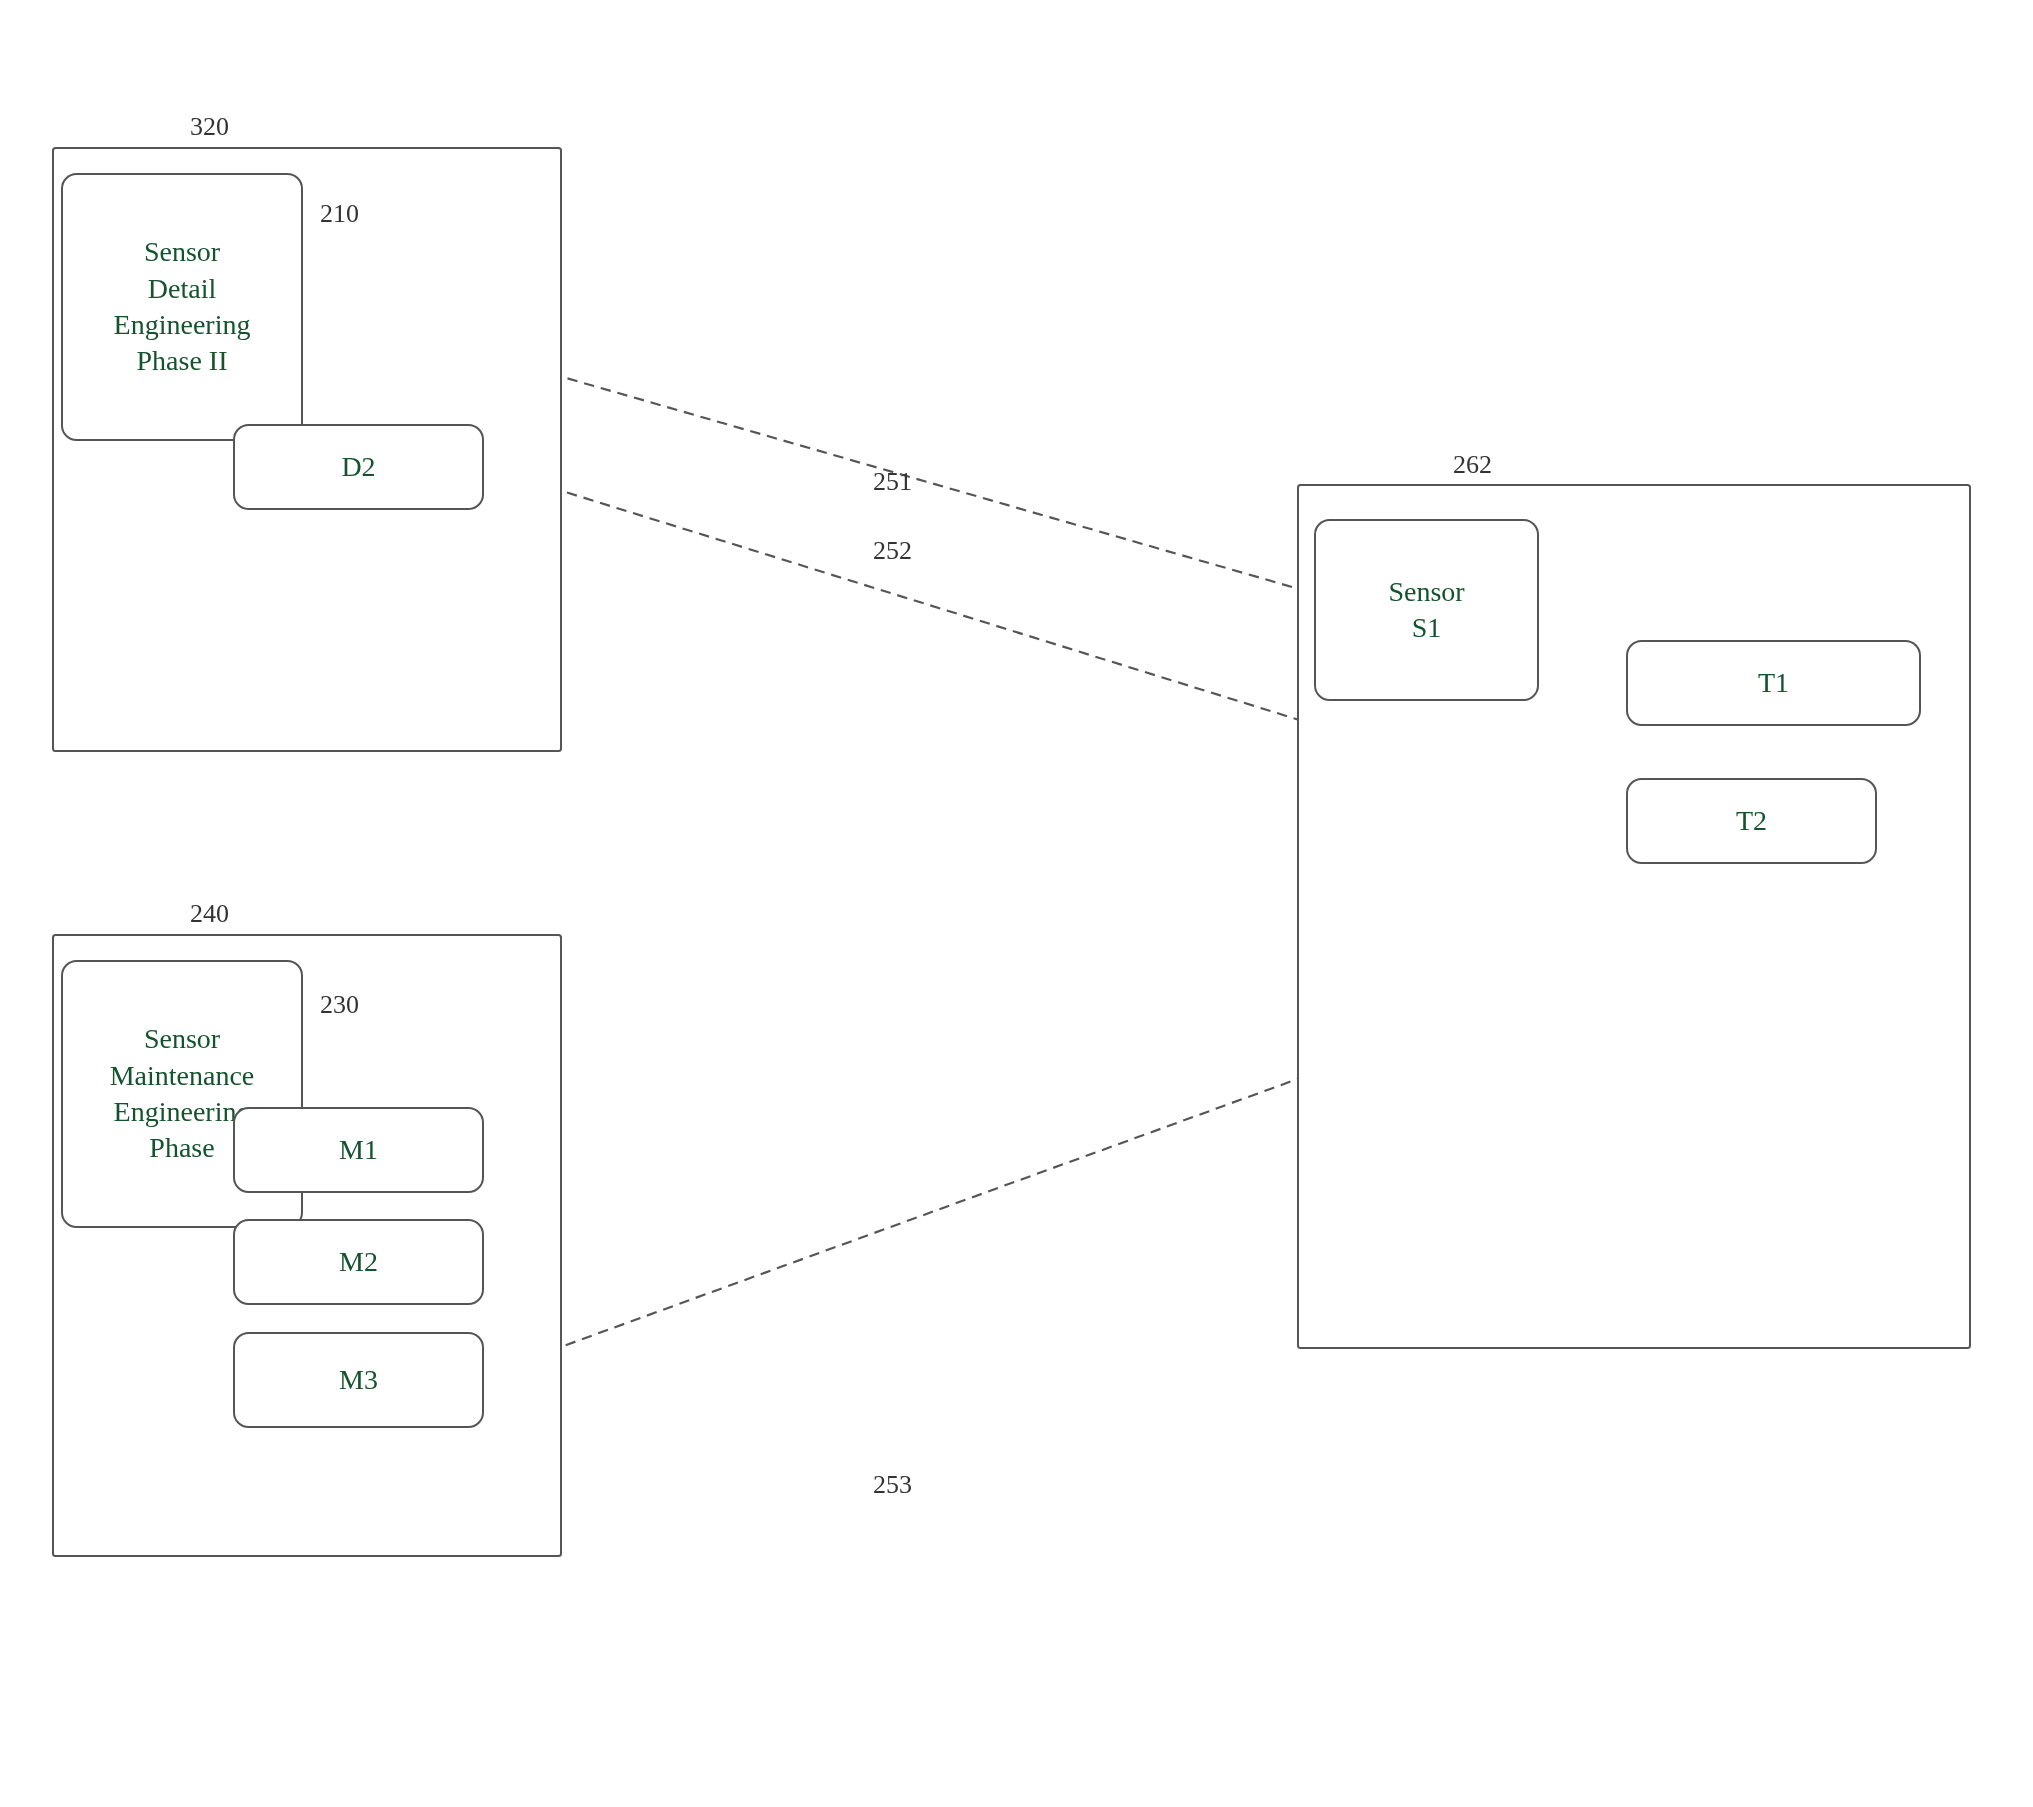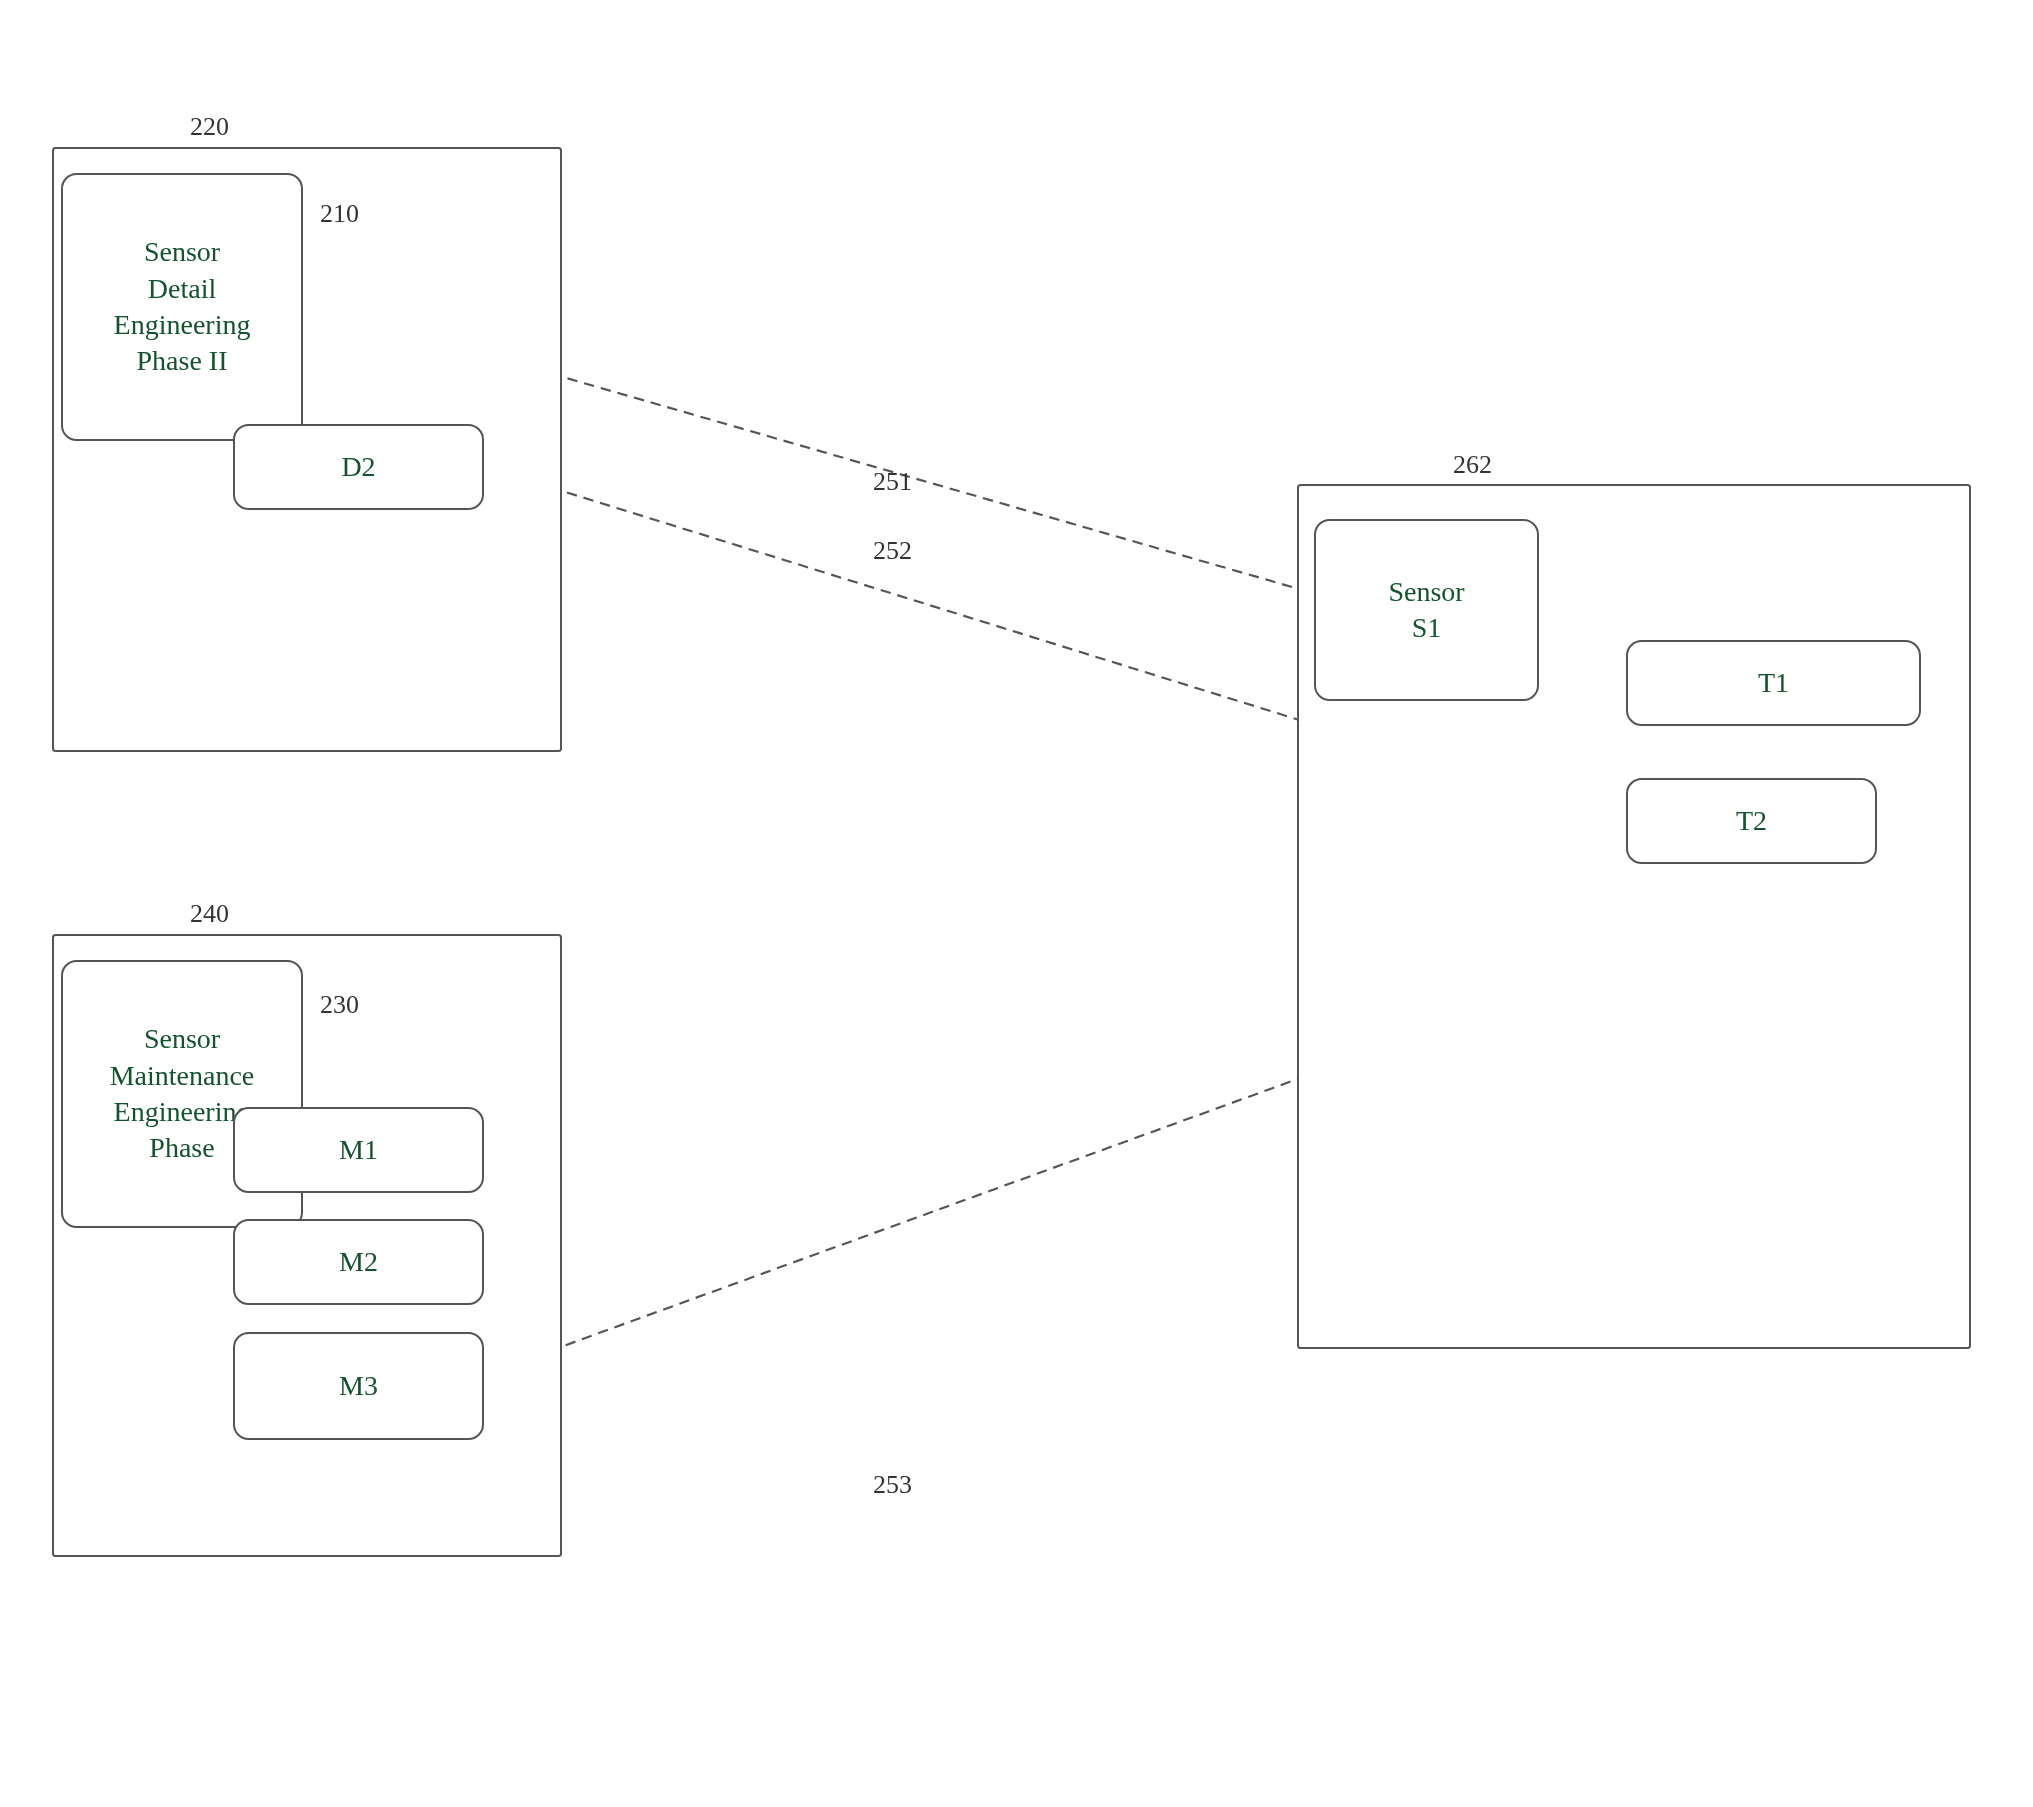--- a/index.html
+++ b/index.html
@@ -129,21 +129,21 @@
       top: 1219px;
       width: 251px;
       height: 86px;
       justify-content: center;
     }
     #boxM3 {
       position: absolute;
       left: 233px;
       top: 1332px;
       width: 251px;
-      height: 108px;
+      height: 96px;
     }
 
     
     #box262 {
       left: 1297px;
       top: 484px;
       width: 674px;
       height: 865px;
     }
 
@@ -210,21 +210,21 @@
     <line x1="560" y1="410" x2="1880" y2="790" stroke="#555" stroke-width="2.5" stroke-dasharray="12,8"></line>
 
     <line x1="560" y1="540" x2="1880" y2="950" stroke="#555" stroke-width="2.5" stroke-dasharray="12,8"></line>
 
     <line x1="560" y1="1590" x2="1880" y2="1110" stroke="#555" stroke-width="2.5" stroke-dasharray="12,8"></line>
 
   </svg>
 
   <div id="box220" class="outer-box"></div>
 
-  <div class="ref-label" style="left: 190px; top: 112px;">220</div>
+  <div class="ref-label" style="left: 190px; top: 112px;">320</div>
 
   <div id="box210" class="inner-box">
     <span>Sensor<br>Detail<br>Engineering<br>Phase II</span>
   </div>
 
   <div class="ref-label" style="left: 320px; top: 199px;">210</div>
 
 
   <div id="boxD2" class="inner-box">
     <span>D2</span>

